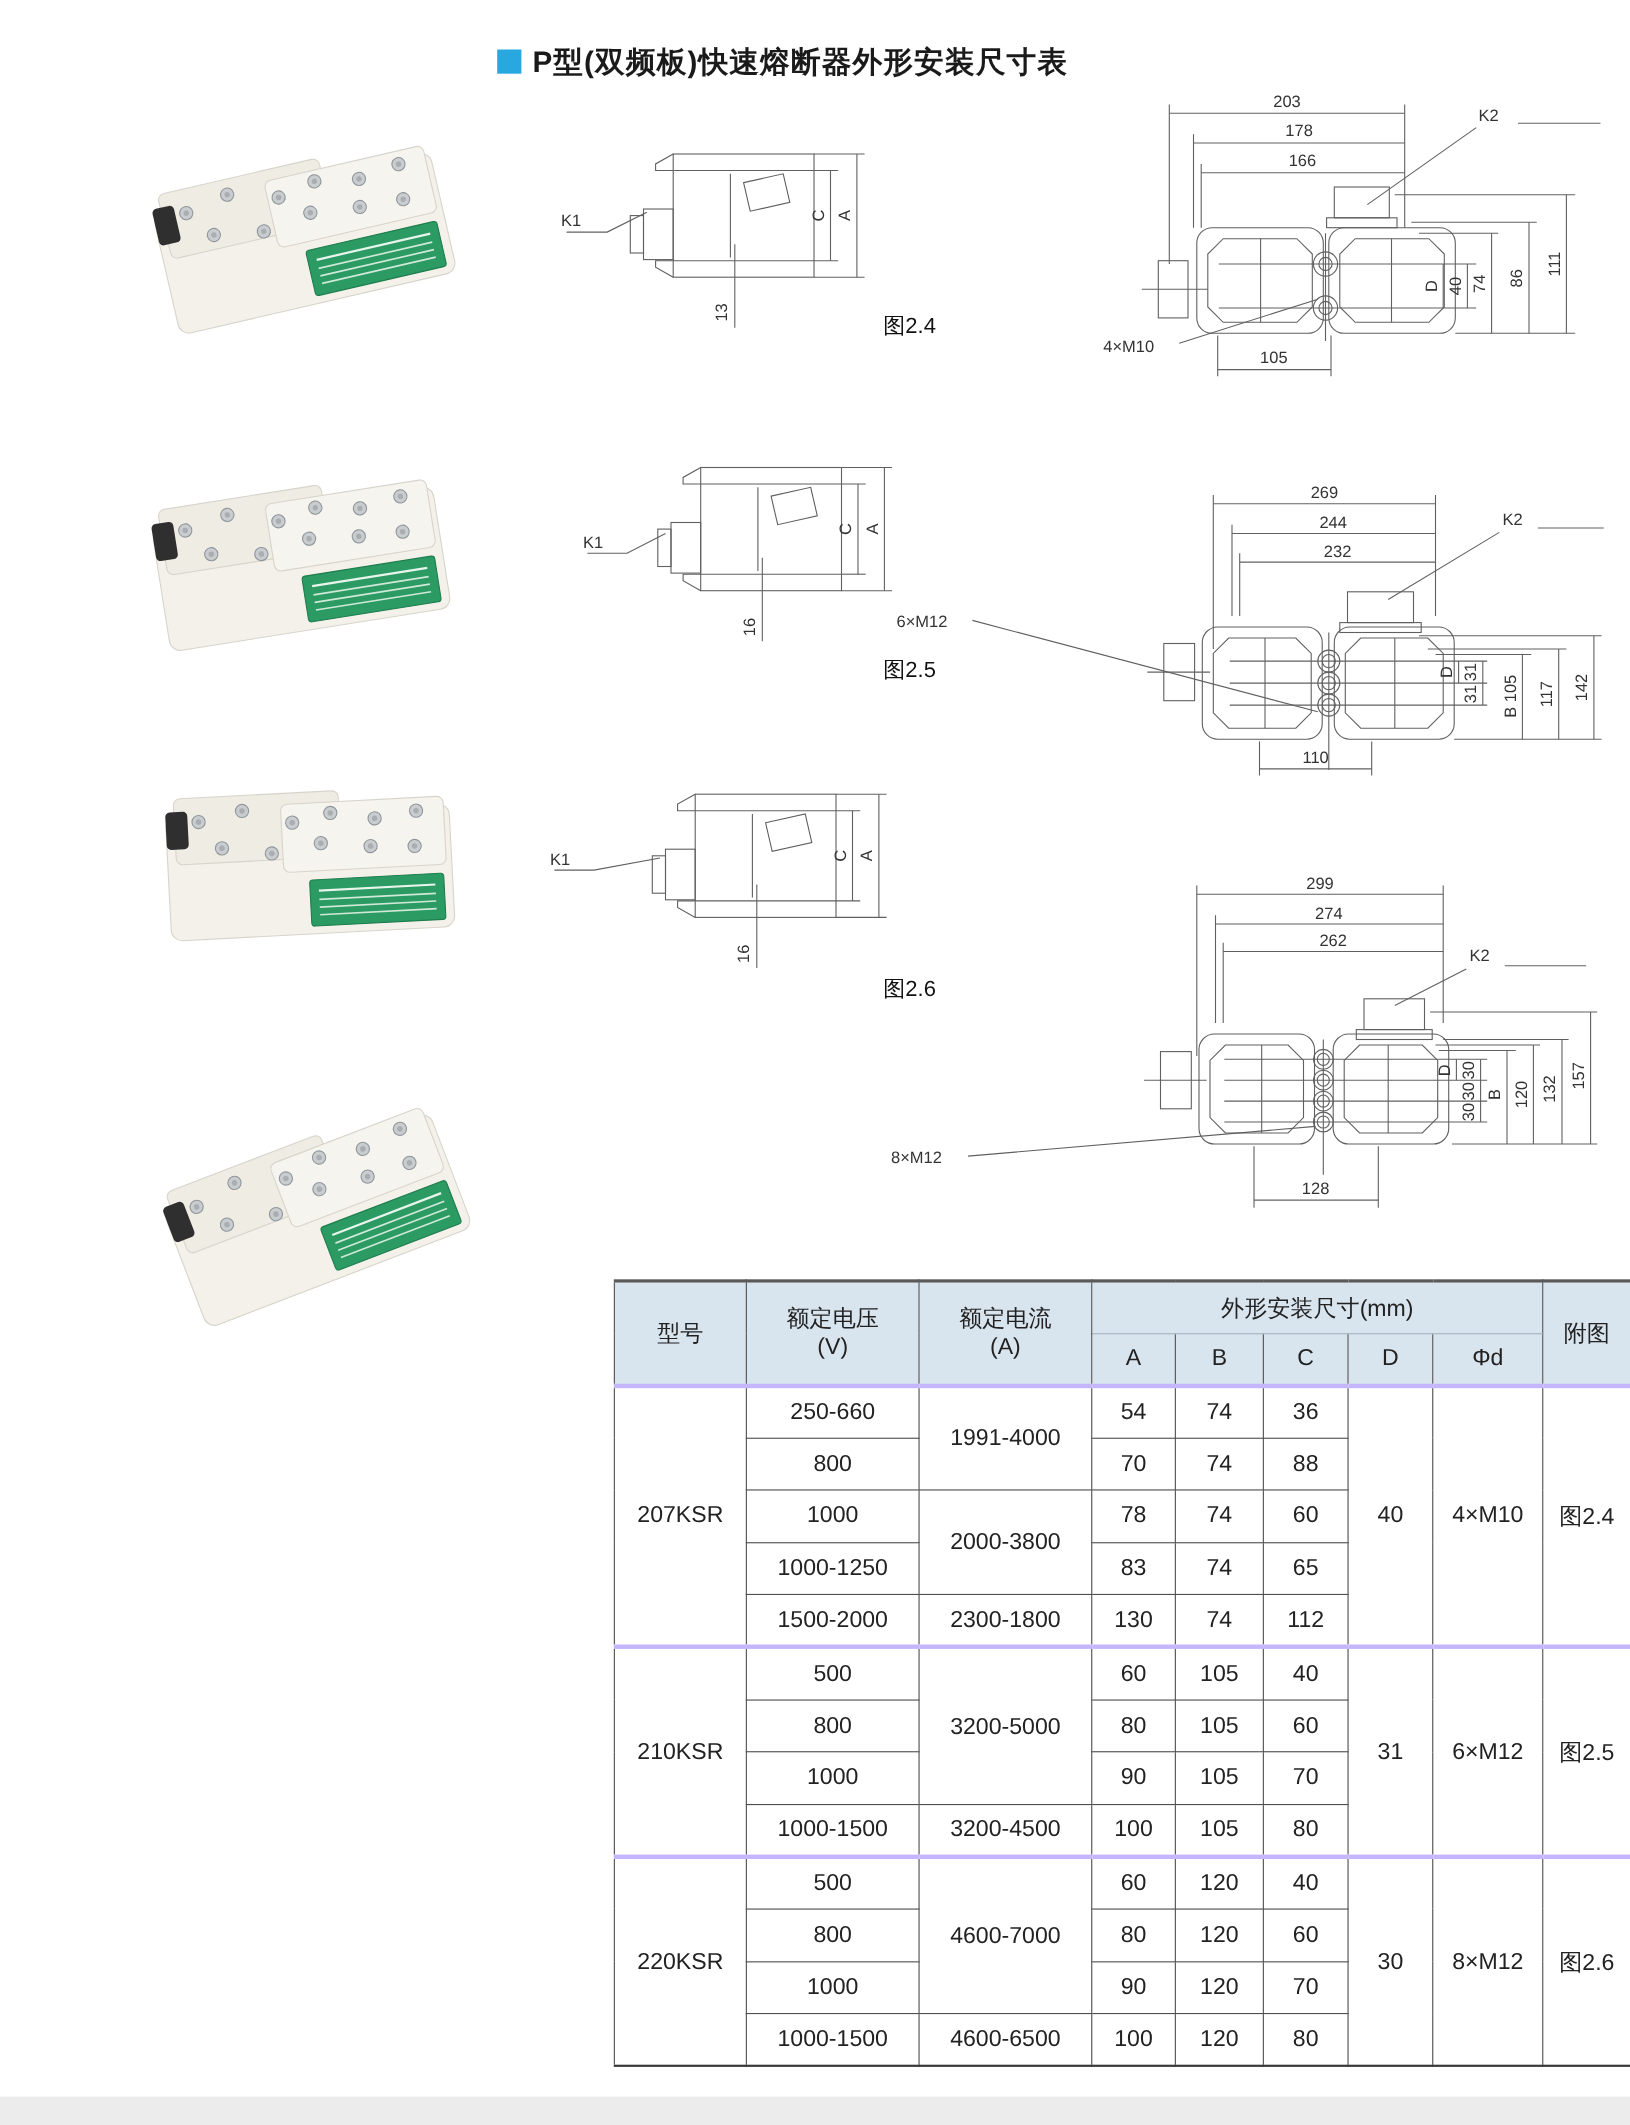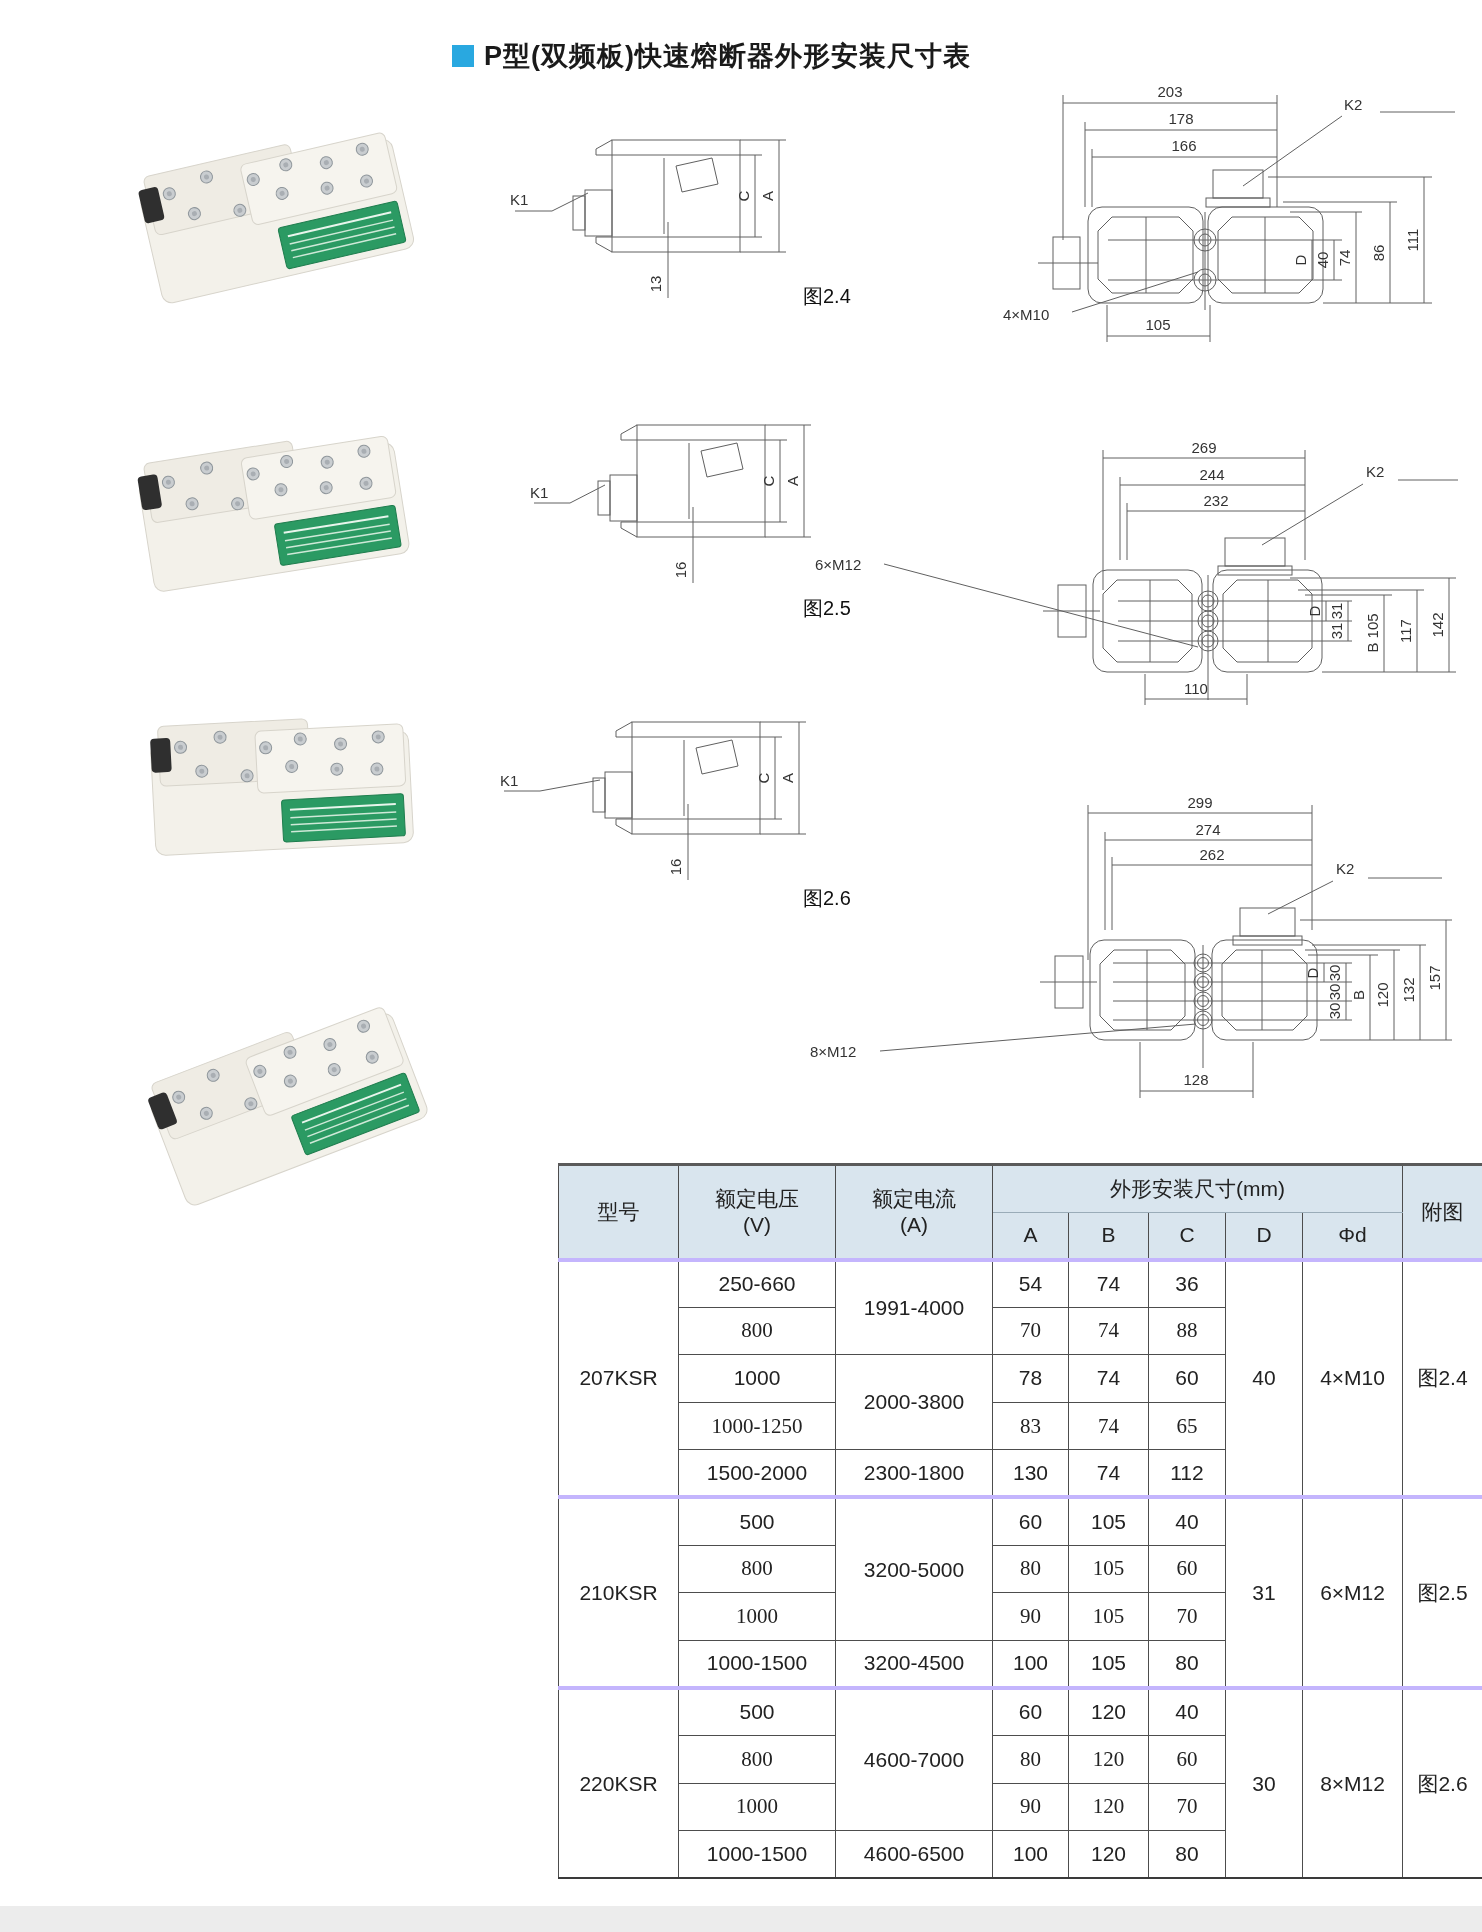--- a/index.html
+++ b/index.html
@@ -31,21 +31,21 @@
   #spec-table th,#spec-table td{
     border:1px solid #4d4d4d;text-align:center;vertical-align:middle;
     padding:0;font-weight:normal;overflow:hidden;
   }
   #spec-table thead th{background:#d9e5ee;}
   #spec-table thead tr:last-child th{border-bottom:3px solid #9aacb8;}
   #spec-table thead th{border-bottom-color:#9aacb8;}
   #spec-table tbody tr{height:47.6px;}
   #spec-table thead tr{height:47.5px;}
   #spec-table tbody tr.group-start td{border-top:4px solid #c4b5fd;}
-  #spec-table tbody tr.soft td{border-top-color:#8a8a8a;font-family:Liberation Serif, serif;}
+  #spec-table tbody tr.soft td{border-top-color:#8a8a8a;}
   .hdr2{line-height:1.25;}
   .footer-strip{left:0;bottom:0;width:1482px;height:26px;background:#ececec;}
 </style>
 </head>
 <body>
 
 <div class="abs page-title">
   <span class="title-bullet" style="background:#29a8e0;"></span>
   <span class="title-text">P型(双频板)快速熔断器外形安装尺寸表</span>
 </div>

